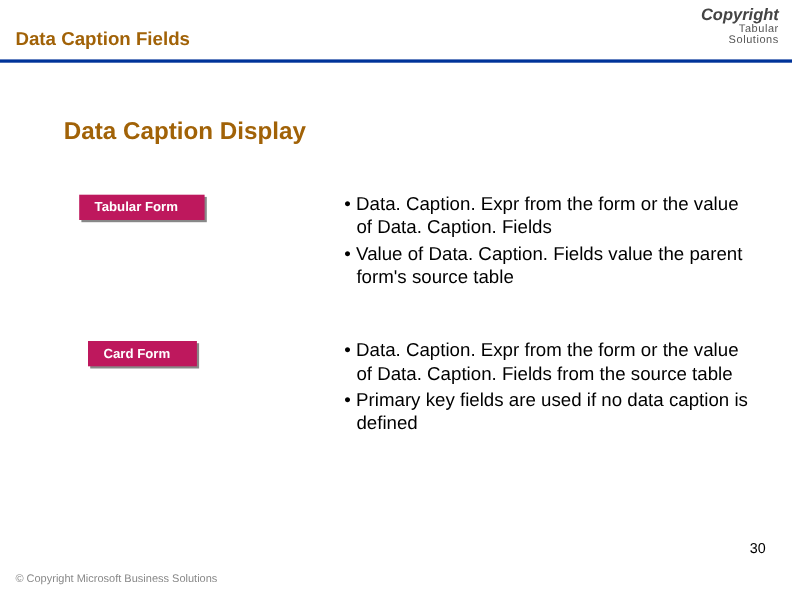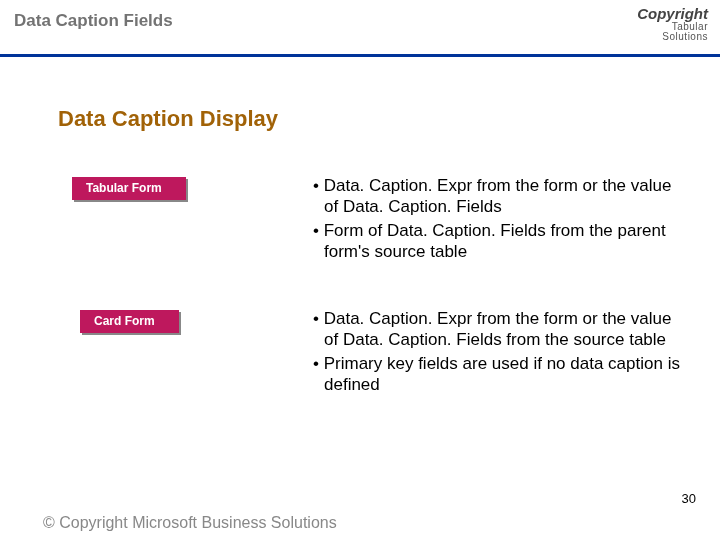--- a/index.html
+++ b/index.html
@@ -20,22 +20,22 @@
     position: absolute;
     top: 0;
     left: 0;
     width: 720px;
     height: 54px;
     border-bottom: 3px solid #003399;
   }
   .header-title {
     position: absolute;
     left: 14px;
-    top: 11px;
-    color: #737373;
+    top: 26px;
+    color: #a16207;
     font-weight: bold;
     font-size: 17px;
     text-align: right;
   }
   .logo {
     position: absolute;
     right: 12px;
     top: 6px;
     text-align: right;
     line-height: 1.05;
@@ -90,23 +90,22 @@
     position: absolute;
     right: 24px;
     bottom: 34px;
     font-size: 13px;
     color: #000;
   }
   .footer {
     position: absolute;
     left: 14px;
     bottom: 8px;
-    font-size: 16px;
+    font-size: 10px;
     color: #888;
-    margin-left: 29px;
   }
 </style>
 </head>
 <body>
 
 <div class="slide">
 
   <div class="header">
     <div class="header-title">Data Caption Fields</div>
     <div class="logo">
@@ -114,21 +113,21 @@
       <div class="logo-bs">Tabular</div>
       <div class="logo-bs">Solutions</div>
     </div>
   </div>
 
   <div class="section-title">Data Caption Display</div>
 
   <div class="chip chip1">Tabular Form</div>
   <div class="bullets b1">
     <div class="item">• <span>Data. Caption. Expr from the form or the value of Data. Caption. Fields</span></div>
-    <div class="item">• <span>Form of Data. Caption. Fields from the parent form's source table</span></div>
+    <div class="item">• <span>Value of Data. Caption. Fields value the parent form's source table</span></div>
   </div>
 
   <div class="chip chip2">Card Form</div>
   <div class="bullets b2">
     <div class="item">• <span>Data. Caption. Expr from the form or the value of Data. Caption. Fields from the source table</span></div>
     <div class="item">• <span>Primary key fields are used if no data caption is defined</span></div>
   </div>
 
   <div class="pagenum">30</div>
   <div class="footer">© Copyright Microsoft Business Solutions</div>

